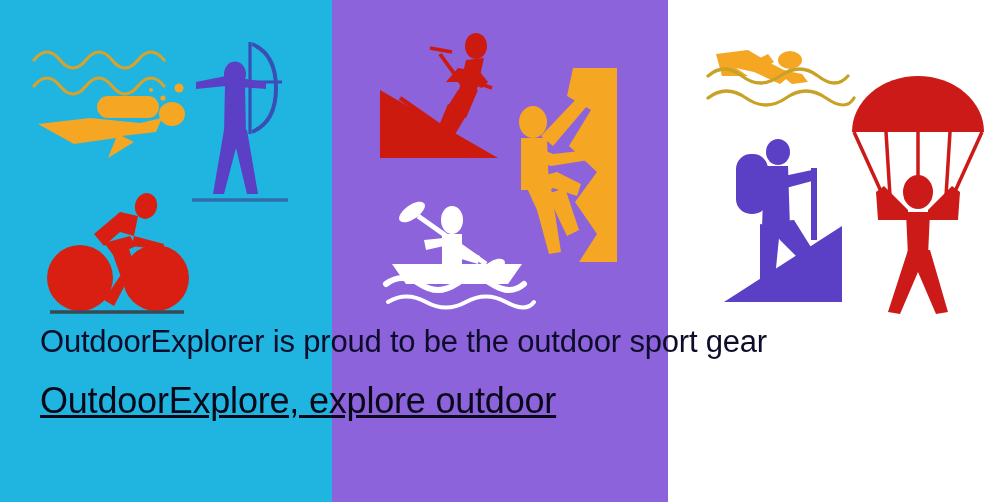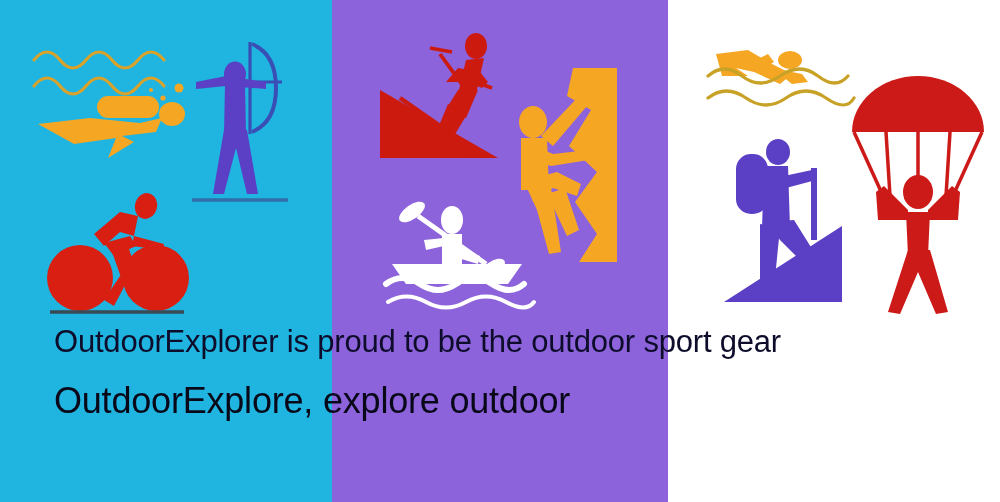--- a/index.html
+++ b/index.html
@@ -45,41 +45,42 @@
   #icon-swimmer          { left: 706px; top: 32px;  width: 150px; height: 85px; }
   #icon-hiker            { left: 706px; top: 136px; width: 150px; height: 180px; }
   #icon-parachutist      { left: 848px; top: 74px;  width: 140px; height: 245px; }
 
   
   #text-block {
     position: absolute;
     left: 0;
     top: 322px;
     width: 1000px;
-    padding: 0 0 0 54px;
+    padding: 0 0 0 40px;
     box-sizing: border-box;
     z-index: 5;
   }
   .tagline-primary {
     margin: 0;
     color: #0d0d2b;
     font-size: 31px;
     line-height: 40px;
     font-weight: 400;
     letter-spacing: -0.2px;
     white-space: nowrap;
   }
   .tagline-secondary {
     margin: 18px 0 0 0;
     color: #080818;
     font-size: 36px;
     line-height: 42px;
     font-weight: 400;
     letter-spacing: -0.2px;
     white-space: nowrap;
+    text-decoration: underline;
   }
 </style>
 </head>
 <body>
 
 <div id="banner">
 
   <div class="panel" id="panel-cyan"></div>
   <div class="panel" id="panel-purple"></div>
   <div class="panel" id="panel-white"></div>

